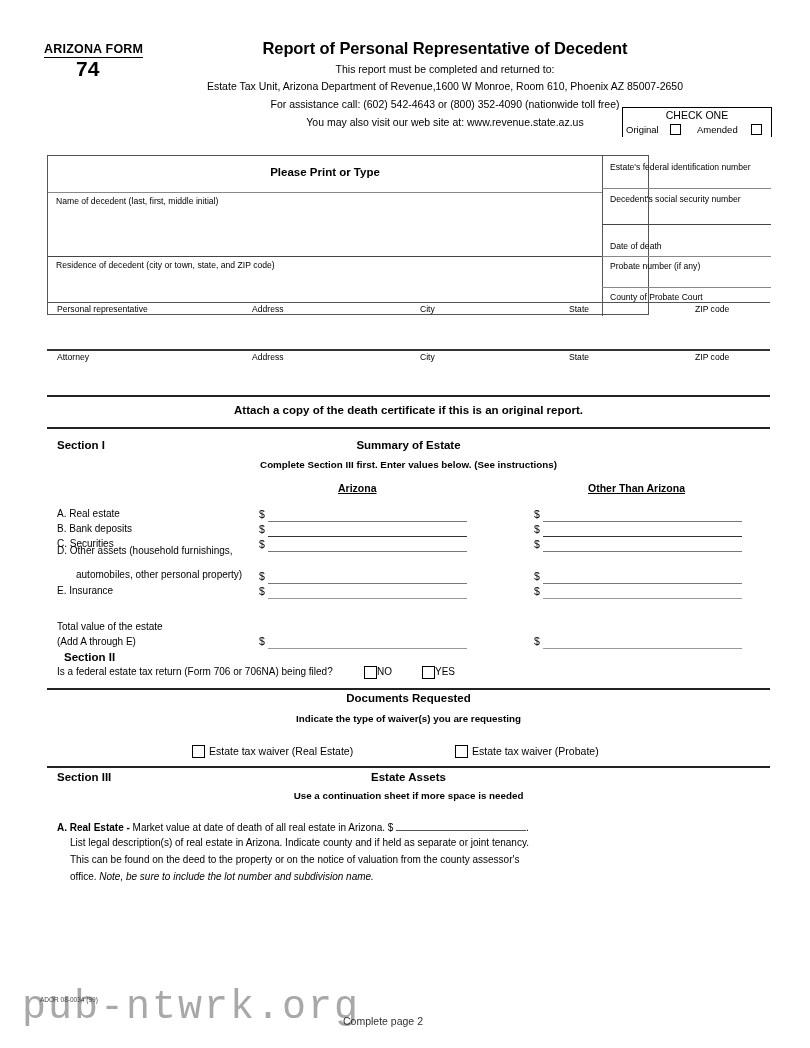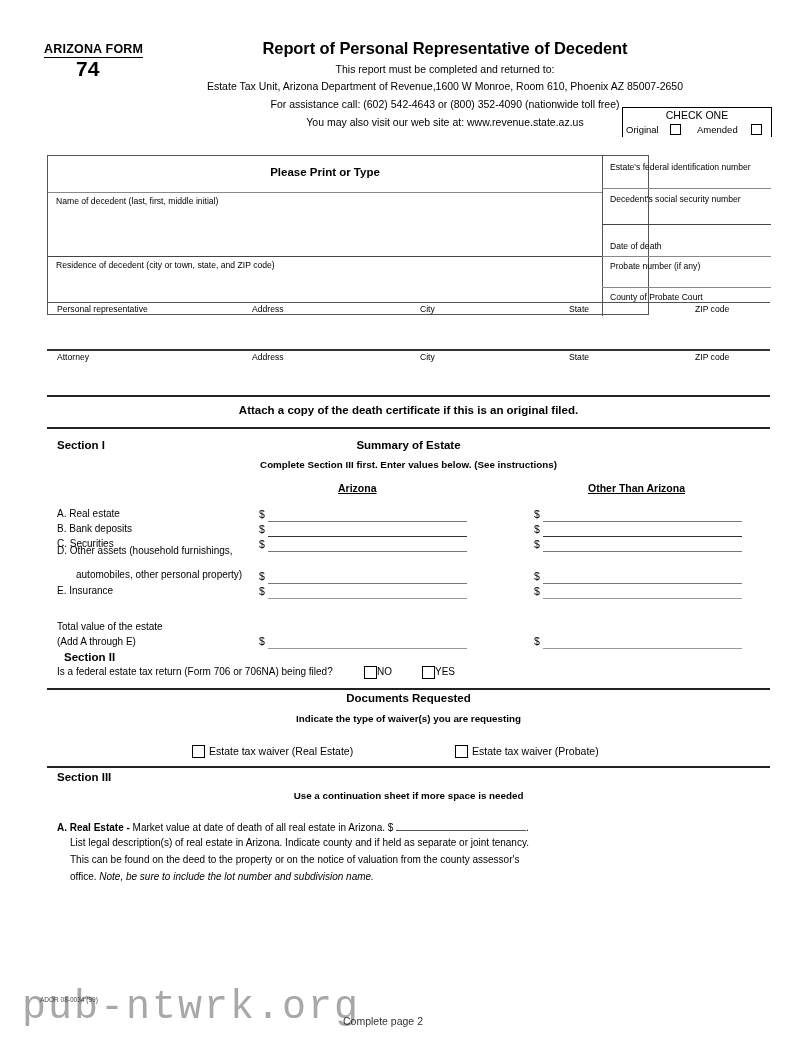--- a/index.html
+++ b/index.html
@@ -340,21 +340,21 @@
   <div class="rule" style="left:47px; top:349px; width:723px; height:1.6px; background:#333;"></div>
   <div class="atty-row">
     <span class="col-a">Attorney</span>
     <span class="col-b">Address</span>
     <span class="col-c">City</span>
     <span class="col-d">State</span>
     <span class="col-e">ZIP code</span>
   </div>
 
   <div class="rule" style="left:47px; top:395px; width:723px; height:1.8px; background:#222;"></div>
-  <div class="attach-note">Attach a copy of the death certificate if this is an original filed.</div>
+  <div class="attach-note">Attach a copy of the death certificate if this is an original report.</div>
   <div class="rule" style="left:47px; top:427px; width:723px; height:1.8px; background:#222;"></div>
 
   <div class="section-label" style="top:439px;">Section I</div>
   <div class="section-title" style="top:439px;">Summary of Estate</div>
   <div class="section-sub" style="top:459px;">Complete Section III first. Enter values below. (See instructions)</div>
 
   <div class="col-head" style="left:338px; top:482px;">Arizona</div>
   <div class="col-head" style="left:588px; top:482px;">Other Than Arizona</div>
 
   <div class="item-label" style="top:508px;">A. Real estate</div>
@@ -406,20 +406,21 @@
   <div class="section-title" style="top:692px;">Documents Requested</div>
   <div class="section-sub" style="top:713px;">Indicate the type of waiver(s) you are requesting</div>
 
   <div class="bigbox wv-box1"></div>
   <div class="wv-lab1">Estate tax waiver (Real Estate)</div>
   <div class="bigbox wv-box2"></div>
   <div class="wv-lab2">Estate tax waiver (Probate)</div>
 
   <div class="rule" style="left:47px; top:766px; width:723px; height:1.8px; background:#222;"></div>
   <div class="section-label" style="top:771px;">Section III</div>
+  <div class="section-title" style="top:771px;">Estate Assets</div>
   <div class="section-sub" style="top:790px;">Use a continuation sheet if more space is needed</div>
 
   <div class="s3-line" style="top:820px;">
     <span class="s3-bold">A. Real Estate -</span>
     <span>Market value at date of death of all real estate in Arizona. $</span>
     <span class="s3-blank"></span><span>.</span>
   </div>
   <div class="s3-line ind" style="top:837px;">List legal description(s) of real estate in Arizona. Indicate county and if held as separate or joint tenancy.</div>
   <div class="s3-line ind" style="top:854px;">This can be found on the deed to the property or on the notice of valuation from the county assessor's</div>
   <div class="s3-line ind" style="top:871px;">

